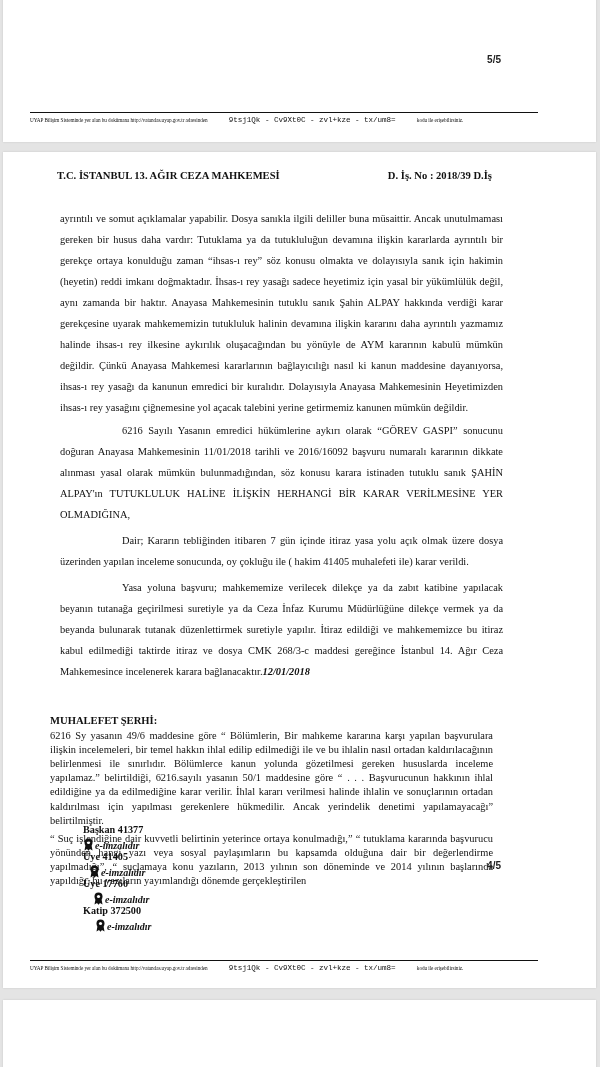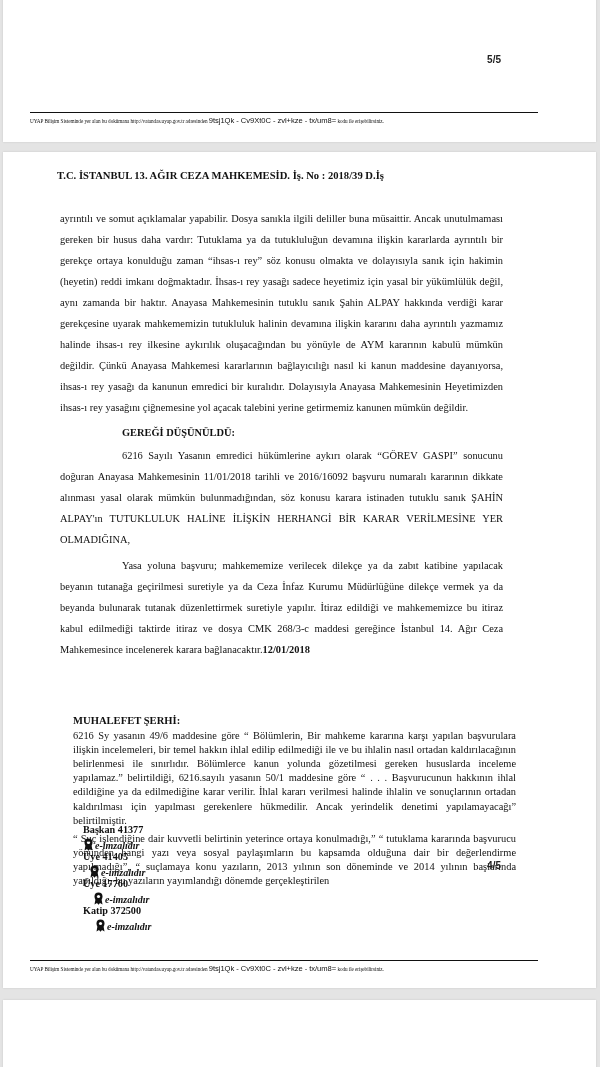--- a/index.html
+++ b/index.html
@@ -25,40 +25,40 @@
       font-size: 10px; font-weight: bold; color: #222;
     }
     .uyap-footer {
       position: absolute; left: 27px; width: 508px;
       border-top: 1.5px solid #111;
       padding-top: 3px;
       font-size: 5.2px; white-space: nowrap; letter-spacing: -0.05px;
       color: #111;
     }
     .uyap-footer .code {
-      font-family: Liberation Sans, sans-serif;
-      font-size: 7.6px; margin: 0 0;
+      font-family: Liberation Mono, monospace;
+      font-size: 7.6px; margin: 0 20px;
     }
     .doc-header {
       position: absolute; top: 18px; left: 54px; right: 58px;
-      display: flex; 
+      display: flex; justify-content: space-between;
       font-weight: bold; font-size: 10.6px;
     }
     .doc-header .court { }
     .doc-header .docno { margin-right: 46px; }
 
     .body-text {
       position: absolute; left: 57px; width: 443px;
       font-size: 10.4px; line-height: 21px;
       text-align: justify;
     }
     .body-text p { margin: 0; }
     .indent { text-indent: 62px; }
     .section-heading { font-weight: bold; padding-left: 62px; }
-    .bold { font-weight: bold; }
+    .bold { font-weight: bold; font-style: italic; }
     .mt2 { margin-top: 2px !important; }
     .mt4 { margin-top: 4px !important; }
     .mt5 { margin-top: 5px !important; }
 
     .signatures {
       position: absolute; top: 672px; left: 80px; width: 400px;
       display: flex;
       flex-direction: column;
     }
     .sig { width: 100px; }
@@ -69,21 +69,21 @@
     .sig-stamp {
       display: flex; align-items: flex-end; margin-top: 3px;
       font-style: italic; font-weight: bold; font-size: 10px;
     }
     .sig:nth-child(2) .sig-stamp { padding-left: 6px; }
     .sig:nth-child(3) .sig-stamp { padding-left: 10px; }
     .sig:nth-child(4) .sig-stamp { padding-left: 12px; }
     .seal-icon { width: 11px; height: 13px; margin-right: 1px; }
 
     .dissent {
-      position: absolute; top: 716px; left: 70px; width: 443px;
+      position: absolute; top: 716px; left: 47px; width: 443px;
       font-size: 10.4px; line-height: 14.1px; text-align: justify;
     }
     .dissent h3 { font-size: 10.6px; font-weight: bold; margin-bottom: 1px; }
   </style>
 </head>
 <body>
 
 <div class="viewer">
 
   <div class="page" id="page-prev">
@@ -96,22 +96,22 @@
   </div>
 
   <div class="page" id="page-main">
     <div class="doc-header">
       <span class="court">T.C. İSTANBUL 13. AĞIR CEZA MAHKEMESİ</span>
       <span class="docno">D. İş. No : 2018/39 D.İş</span>
     </div>
 
     <div class="body-text" style="top:56px;">
       <p>ayrıntılı ve somut açıklamalar yapabilir. Dosya sanıkla ilgili deliller buna müsaittir. Ancak unutulmaması gereken bir husus daha vardır: Tutuklama ya da tutukluluğun devamına ilişkin kararlarda ayrıntılı bir gerekçe ortaya konulduğu zaman “ihsas-ı rey” söz konusu olmakta ve dolayısıyla sanık için hakimin (heyetin) reddi imkanı doğmaktadır. İhsas-ı rey yasağı sadece heyetimiz için yasal bir yükümlülük değil, aynı zamanda bir haktır. Anayasa Mahkemesinin tutuklu sanık Şahin ALPAY hakkında verdiği karar gerekçesine uyarak mahkememizin tutukluluk halinin devamına ilişkin kararını daha ayrıntılı yazmamız halinde ihsas-ı rey ilkesine aykırılık oluşacağından bu yönüyle de AYM kararının kabulü mümkün değildir. Çünkü Anayasa Mahkemesi kararlarının bağlayıcılığı nasıl ki kanun maddesine dayanıyorsa, ihsas-ı rey yasağı da kanunun emredici bir kuralıdır. Dolayısıyla Anayasa Mahkemesinin Heyetimizden ihsas-ı rey yasağını çiğnemesine yol açacak talebini yerine getirmemiz kanunen mümkün değildir.</p>
-      <p class="section-heading mt4">GEREĞİ DÜŞÜNÜLDÜ:</p>
       <p class="indent mt2"><span>6216 Sayılı Yasanın emredici hükümlerine aykırı olarak “GÖREV GASPI” sonucunu doğuran Anayasa Mahkemesinin 11/01/2018 tarihli ve 2016/16092  başvuru numaralı kararının dikkate alınması yasal olarak mümkün bulunmadığından, söz konusu karara istinaden tutuklu sanık </span><span class="emph">ŞAHİN ALPAY'ın TUTUKLULUK HALİNE İLİŞKİN HERHANGİ BİR KARAR VERİLMESİNE YER OLMADIĞINA,</span></p>
+      <p class="indent mt5">Dair; Kararın tebliğinden itibaren 7 gün içinde itiraz yasa yolu açık olmak üzere dosya üzerinden yapılan inceleme sonucunda,  oy çokluğu ile ( hakim  41405 muhalefeti ile)  karar verildi.</p>
       <p class="indent mt5"><span>Yasa yoluna başvuru; mahkememize verilecek dilekçe ya da zabıt katibine yapılacak beyanın tutanağa geçirilmesi suretiyle ya da Ceza İnfaz Kurumu Müdürlüğüne dilekçe vermek ya da beyanda bulunarak tutanak düzenlettirmek suretiyle yapılır. İtiraz edildiği ve mahkememizce bu itiraz kabul edilmediği taktirde itiraz ve dosya CMK 268/3-c maddesi gereğince İstanbul 14. Ağır Ceza Mahkemesince incelenerek karara bağlanacaktır.</span><span class="bold">12/01/2018</span></p>
     </div>
 
     <div class="signatures">
       <div class="sig">
         <div class="sig-title">Başkan 41377</div>
         <div class="sig-stamp">
           <svg class="seal-icon" viewBox="0 0 11 13">
               <circle cx="5.5" cy="4.5" r="4" fill="#111"></circle>
               <circle cx="5.5" cy="4.5" r="1.6" fill="#fff"></circle>

